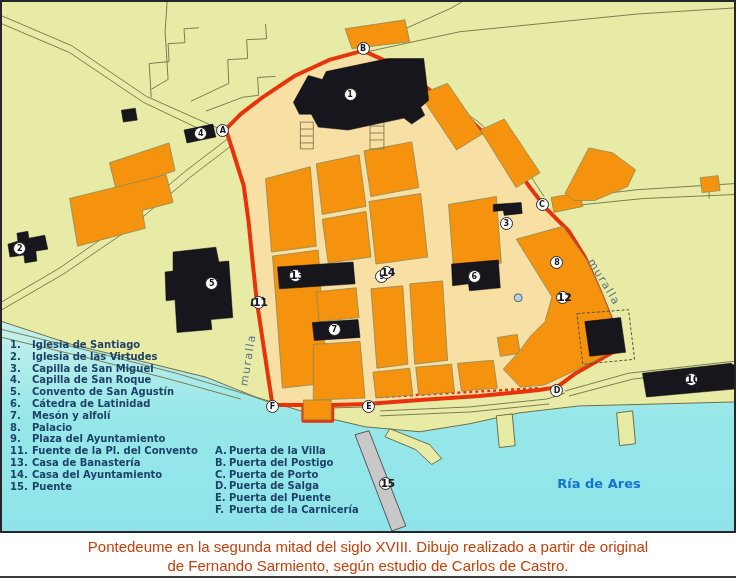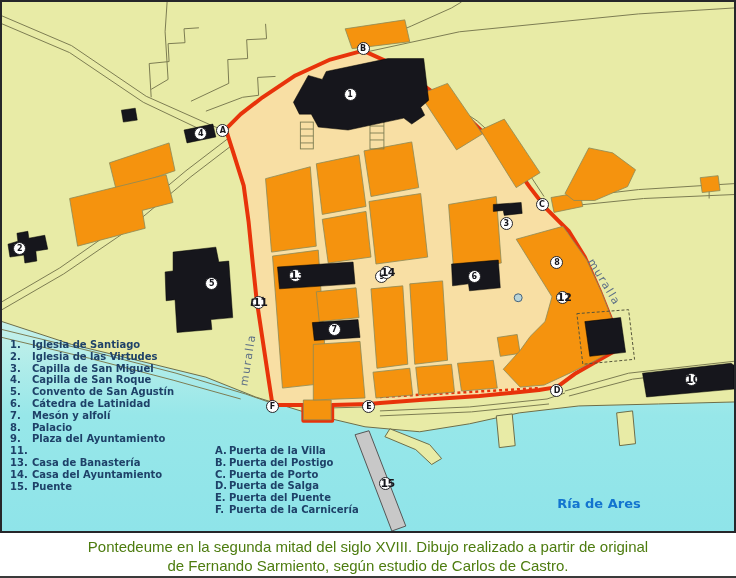--- a/index.html
+++ b/index.html
@@ -21,21 +21,21 @@
   #water-name{position:absolute;transform:translate(-50%,-50%);color:#1274cf;
               font-size:13px;font-weight:bold;white-space:nowrap;}
   .legend-col{position:absolute;color:#1e4168;font-size:10px;font-weight:bold;
               line-height:11.8px;white-space:nowrap;}
   #legend-numbered{left:8px;top:337px;}
   #legend-lettered{left:213px;top:443px;}
   .legend-row{display:flex;}
   .legend-row .num{width:22px;flex:none;}
   #legend-lettered .legend-row .num{width:14px;}
   #caption{position:absolute;left:0;top:537px;width:736px;text-align:center;
-           color:#4d7c0f;font-size:15px;line-height:19px;
+           color:#c2410c;font-size:15px;line-height:19px;
            font-family:"Liberation Sans",sans-serif;}
   #bottom-edge{position:absolute;left:0;bottom:0;width:736px;height:2px;background:#3a3a3a;}
 </style>
 </head>
 <body>
 
 <div id="stage">
   <div id="map-frame">
 
     <svg id="map-svg" width="732" height="529" viewBox="0 0 736 533" preserveAspectRatio="none">
@@ -144,21 +144,21 @@
 
       <polygon points="251,299 263,297 264,303 256,304 255,307 250,306" fill="#16161c"></polygon>
       <circle cx="519" cy="298" r="4" fill="#b9d4d8" stroke="#44617a" stroke-width="1"></circle>
 
       <polygon points="355,436 369,432 406,528 392,533" fill="#c8c8c8" stroke="#555555" stroke-width="1"></polygon>
     </svg>
 
     <div id="overlay">
       <div id="wall-label-left" class="wall-label" style="left:246px;top:358px;">muralla</div>
       <div id="wall-label-right" class="wall-label" style="left:602px;top:280px;">muralla</div>
-      <div id="water-name" style="left:597px;top:481px;margin-top:20px;">Ría de Ares</div>
+      <div id="water-name" style="left:597px;top:481px;">Ría de Ares</div>
       <div id="markers">
           <div class="marker" style="left: 341.598px; top: 85.8021px;">1</div>
           <div class="marker" style="left: 11.4022px; top: 239.639px;">2</div>
           <div class="marker" style="left: 497.745px; top: 214.826px;">3</div>
           <div class="marker" style="left: 192.413px; top: 124.509px;">4</div>
           <div class="marker" style="left: 203.353px; top: 275.369px;">5</div>
           <div class="marker" style="left: 465.918px; top: 268.421px;">6</div>
           <div class="marker" style="left: 325.685px; top: 321.023px;">7</div>
           <div class="marker" style="left: 548.467px; top: 253.534px;">8</div>
           <div class="marker" style="left: 373.424px; top: 268.421px;">9</div>
@@ -207,20 +207,21 @@
           <div class="legend-row">
             <span class="num">8.</span>
             <span>Palacio</span>
           </div>
           <div class="legend-row">
             <span class="num">9.</span>
             <span>Plaza del Ayuntamiento</span>
           </div>
           <div class="legend-row">
             <span class="num">11.</span>
+            <span>Fuente de la Pl. del Convento</span>
           </div>
           <div class="legend-row">
             <span class="num">13.</span>
             <span>Casa de Banastería</span>
           </div>
           <div class="legend-row">
             <span class="num">14.</span>
             <span>Casa del Ayuntamiento</span>
           </div>
           <div class="legend-row">

